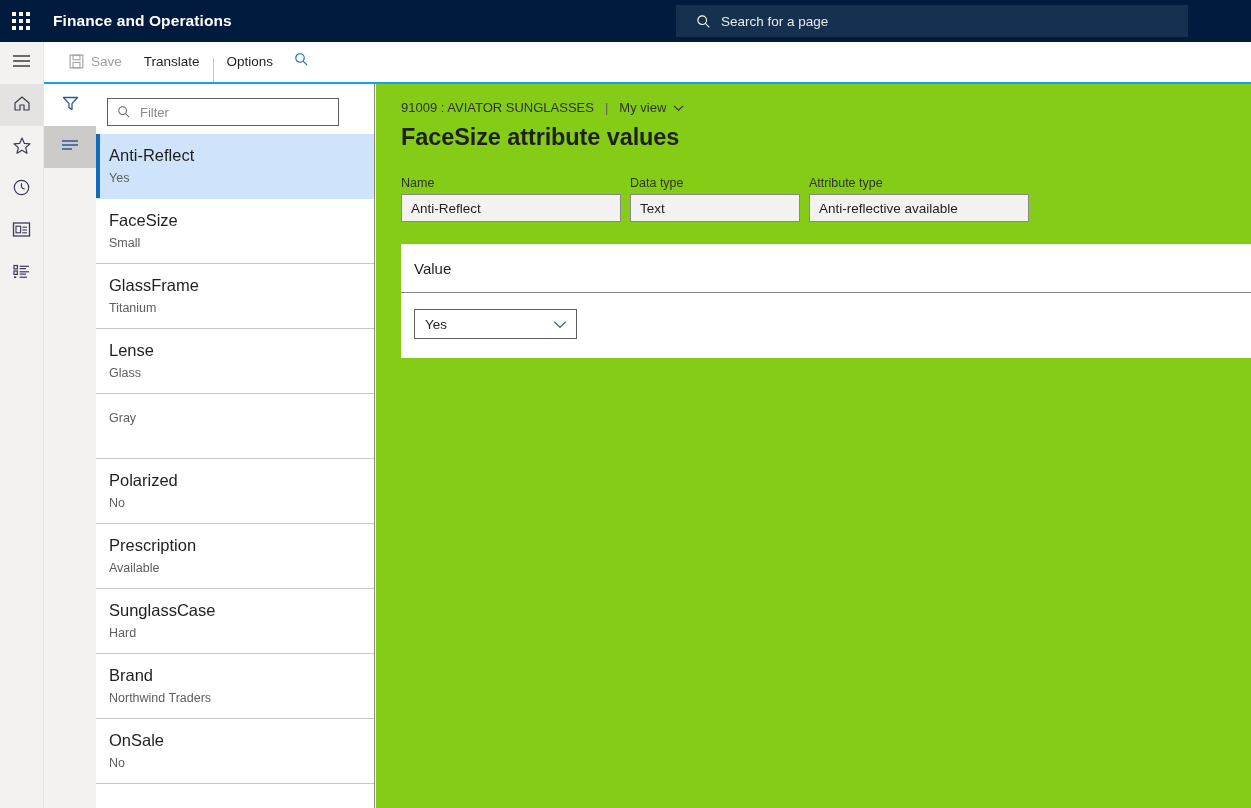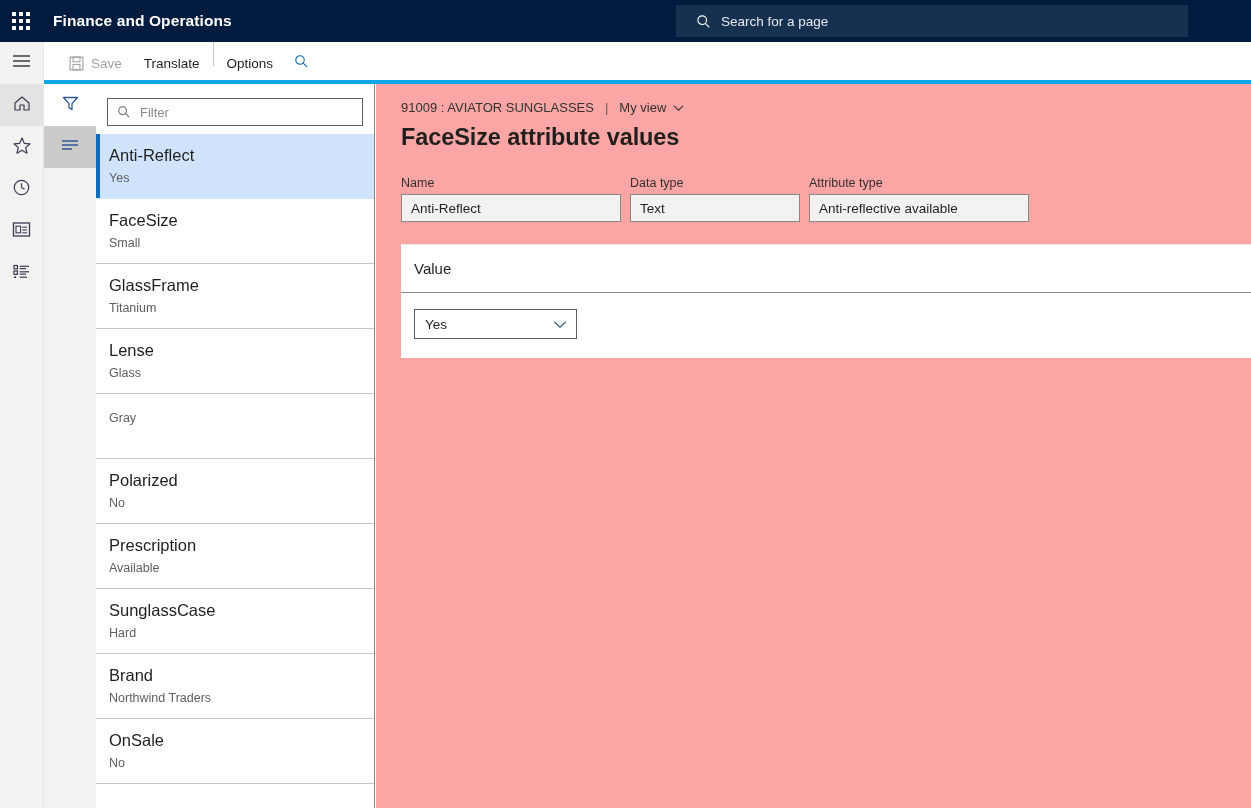--- a/index.html
+++ b/index.html
@@ -64,22 +64,22 @@
     display: flex; align-items: center; justify-content: center;
     cursor: pointer;
   }
   .rail-btn.active { background: #e5e3e1; }
 
   
   .toolbar {
     position: absolute; top: 42px; left: 44px;
     width: 1207px; height: 42px;
     background: #ffffff;
-    border-bottom: 4px solid #0ea5e9;
-    display: flex; align-items: flex-start;
+    border-bottom: 2px solid #0ea5e9;
+    display: flex; align-items: flex-end;
     padding-left: 14px;
   }
   .tb-item {
     display: flex; align-items: center;
     height: 42px;
     padding: 0 11px;
     font-size: 13.5px;
     color: #201f1e;
     cursor: pointer;
   }
@@ -111,21 +111,21 @@
   .panel-rail-btn.selected { background: #cdcbc9; }
 
   .listpanel {
     position: absolute; top: 84px; left: 96px;
     width: 279px; height: 724px;
     background: #ffffff;
     border-right: 1px solid #8a8886;
   }
   .filterbox-wrap { padding: 14px 11px 0 11px; }
   .filterbox {
-    width: 256px; height: 28px;
+    width: 232px; height: 28px;
     border: 1px solid #605e5c;
     background: #ffffff;
     display: flex; align-items: center;
     padding-left: 9px;
     cursor: text;
   }
   .filterbox .mag { margin-right: 9px; display: flex; }
   .filterbox-text { font-size: 13px; color: #8c8a88; }
 
   .list { margin-top: 8px; }
@@ -156,21 +156,21 @@
     font-size: 12.5px;
     color: #605e5c;
     margin-top: 5px;
     line-height: 16px;
   }
 
   
   .main {
     position: absolute; top: 84px; left: 376px;
     width: 875px; height: 724px;
-    background: #fca5a5;
+    background: #84cc16;
     overflow: hidden;
   }
   .breadcrumb {
     display: flex; align-items: center;
     padding: 16px 0 0 25px;
     font-size: 13px;
     color: #323130;
   }
   .bc-id { color: #323130; }
   .bc-sep { margin: 0 11px; color: #605e5c; }

